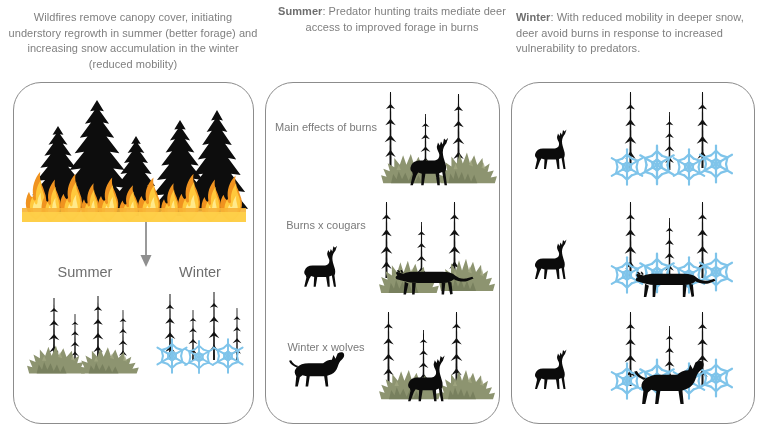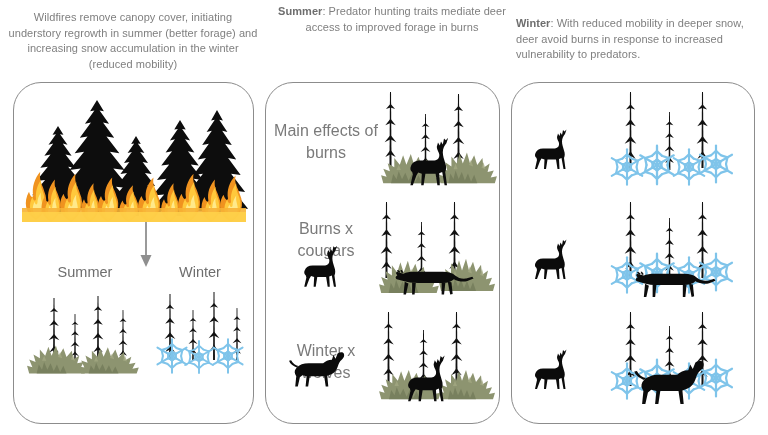--- a/index.html
+++ b/index.html
@@ -19,37 +19,37 @@
     position: absolute;
     text-align: center;
     font-size: 11px;
     line-height: 1.42;
     color: #7f7f7f;
     letter-spacing: 0.05px;
   }
   .caption b { color: #6e6e6e; font-weight: bold; }
   #caption-1 { left: 8px;   top: 10px;  width: 250px; }
   #caption-2 { left: 266px; top: 4px;  width: 240px; text-align: center; padding-left: 6px; }
-  #caption-3 { left: 508px; top: 16px;  width: 252px; text-align: left; padding-left: 8px; }
+  #caption-3 { left: 508px; top: 10px;  width: 252px; text-align: left; padding-left: 8px; }
 
   .panel {
     position: absolute;
     border: 1.2px solid #8c8c8c;
     border-radius: 28px;
     background: #ffffff;
     box-sizing: border-box;
   }
   #panel-1 { left: 13px;  top: 82px; width: 241px; height: 342px; }
   #panel-2 { left: 265px; top: 82px; width: 235px; height: 342px; }
   #panel-3 { left: 511px; top: 82px; width: 244px; height: 342px; }
 
   .row-label {
     position: absolute;
     text-align: center;
-    font-size: 16px;
+    font-size: 11px;
     line-height: 1.35;
     color: #7a7a7a;
     width: 104px;
   }
   #label-main    { left: 274px; top: 120px; }
   #label-cougar  { left: 274px; top: 218px; }
   #label-wolf    { left: 274px; top: 340px; }
 
   .season-label {
     position: absolute;

